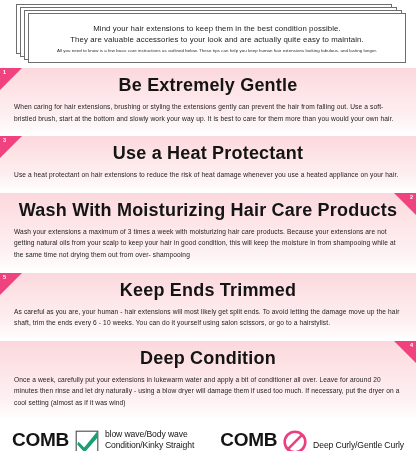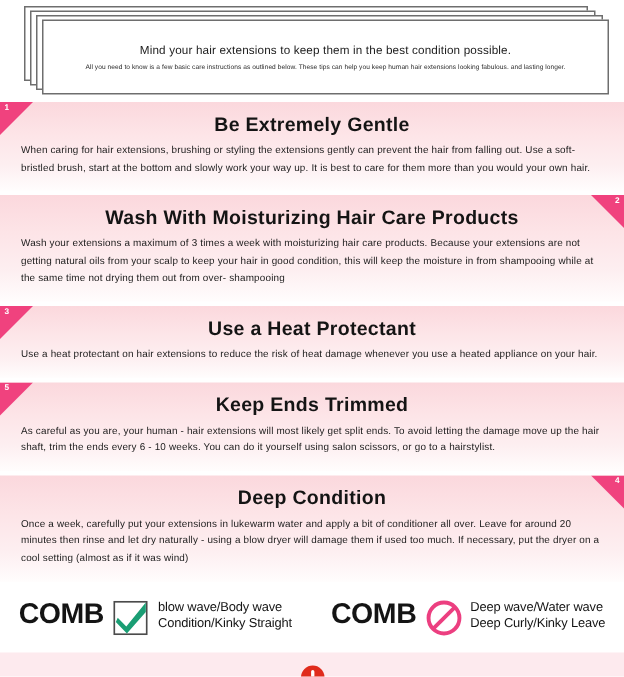--- a/index.html
+++ b/index.html
@@ -70,21 +70,21 @@
   }
   .tip {
     position: relative;
     background: linear-gradient(to bottom, #fbd8dd 0%, #fde4e7 35%, #fdeff1 72%, #fffdfd 100%);
     padding: 5px 14px 9px 14px;
     margin-bottom: 3px;
     overflow: hidden;
   }
   .tip-title {
     text-align: center;
-    font-size: 13px;
+    font-size: 18px;
     font-weight: bold;
     color: #141414;
     letter-spacing: .2px;
     margin: 2px 0 5px 0;
   }
   .tip-body {
     font-size: 6.6px;
     line-height: 11.6px;
     color: #1b1b1b;
     text-align: left;
@@ -171,51 +171,52 @@
 <body>
 
 <div class="page">
 
   <div class="header-stack">
     <div class="stack-sheet sheet-3"></div>
     <div class="stack-sheet sheet-2"></div>
     <div class="stack-sheet sheet-1"></div>
     <div class="stack-sheet sheet-top">
       <div class="hdr-line1">Mind your hair extensions to keep them in the best condition possible.</div>
+      <div class="hdr-line2">They are valuable accessories to your look and are actually quite  easy to  maintain.</div>
       <div class="hdr-fine">All you need to know is a few basic care instructions as outlined below. These tips can help you keep human hair  extensions looking fabulous. and lasting longer.</div>
     </div>
   </div>
 
   <div class="tips">
 
     <div class="tip">
       <div class="flag flag-left">
         <div class="flag-shape"></div>
         <span class="flag-num">1</span>
       </div>
       <div class="tip-title">Be Extremely Gentle</div>
       <div class="tip-body">When caring for hair extensions, brushing or styling the extensions gently can prevent the hair from falling out. Use a soft-bristled brush,  start at the  bottom and slowly work your way up. It is best to care for them more than you would your own hair.</div>
     </div>
 
     <div class="tip">
+      <div class="flag flag-left">
+        <div class="flag-shape"></div>
+        <span class="flag-num">3</span>
+      </div>
+      <div class="tip-title">Use a Heat Protectant</div>
+      <div class="tip-body">Use a heat protectant on hair extensions to reduce the risk of heat damage whenever you use a heated appliance on your hair.</div>
+    </div>
+
+    <div class="tip">
       <div class="flag flag-right">
         <div class="flag-shape"></div>
         <span class="flag-num">2</span>
       </div>
       <div class="tip-title">Wash With Moisturizing Hair Care Products</div>
       <div class="tip-body">Wash your extensions a maximum of 3 times a week with moisturizing hair care products. Because your extensions are not getting natural  oils from your  scalp to keep your hair in good condition, this will keep the moisture in from shampooing while at the same time not drying  them out from over- shampooing</div>
-    </div>
-
-    <div class="tip">
-      <div class="flag flag-left">
-        <div class="flag-shape"></div>
-        <span class="flag-num">3</span>
-      </div>
-      <div class="tip-title">Use a Heat Protectant</div>
-      <div class="tip-body">Use a heat protectant on hair extensions to reduce the risk of heat damage whenever you use a heated appliance on your hair.</div>
     </div>
 
     <div class="tip">
       <div class="flag flag-left">
         <div class="flag-shape"></div>
         <span class="flag-num">5</span>
       </div>
       <div class="tip-title">Keep Ends Trimmed</div>
       <div class="tip-body">As careful as you are, your human - hair extensions will most likely get split ends. To avoid letting the damage move up the hair shaft, trim  the  ends every  6 - 10 weeks. You can do it yourself using salon scissors, or go to a hairstylist.</div>
     </div>
@@ -241,21 +242,21 @@
       </svg>
       <span class="comb-text"><span>blow wave/Body wave</span><br><span>Condition/Kinky Straight</span></span>
     </div>
 
     <div class="comb-item">
       <span class="comb-word">COMB</span>
       <svg class="comb-icon" viewBox="0 0 26 26">
         <circle cx="13" cy="13" r="10.3" fill="none" stroke="#ec3f80" stroke-width="2.6"></circle>
         <line x1="6.2" y1="19.8" x2="19.8" y2="6.2" stroke="#ec3f80" stroke-width="2.6"></line>
       </svg>
-      <span class="comb-text"><span>Deep wave/Water wave</span><br><span>Deep Curly/Kinky Leave</span></span>
+      <span class="comb-text"><br><span>Deep Curly/Gentle Curly</span></span>
     </div>
 
   </div>
 
   <div class="footer-note">
     <svg class="alert-icon" viewBox="0 0 20 20">
       <circle cx="10" cy="10" r="9.2" fill="#e02b1c"></circle>
       <rect x="8.7" y="4.3" width="2.6" height="7.4" rx="1.3" fill="#ffffff"></rect>
       <circle cx="10" cy="14.5" r="1.5" fill="#ffffff"></circle>
     </svg>

